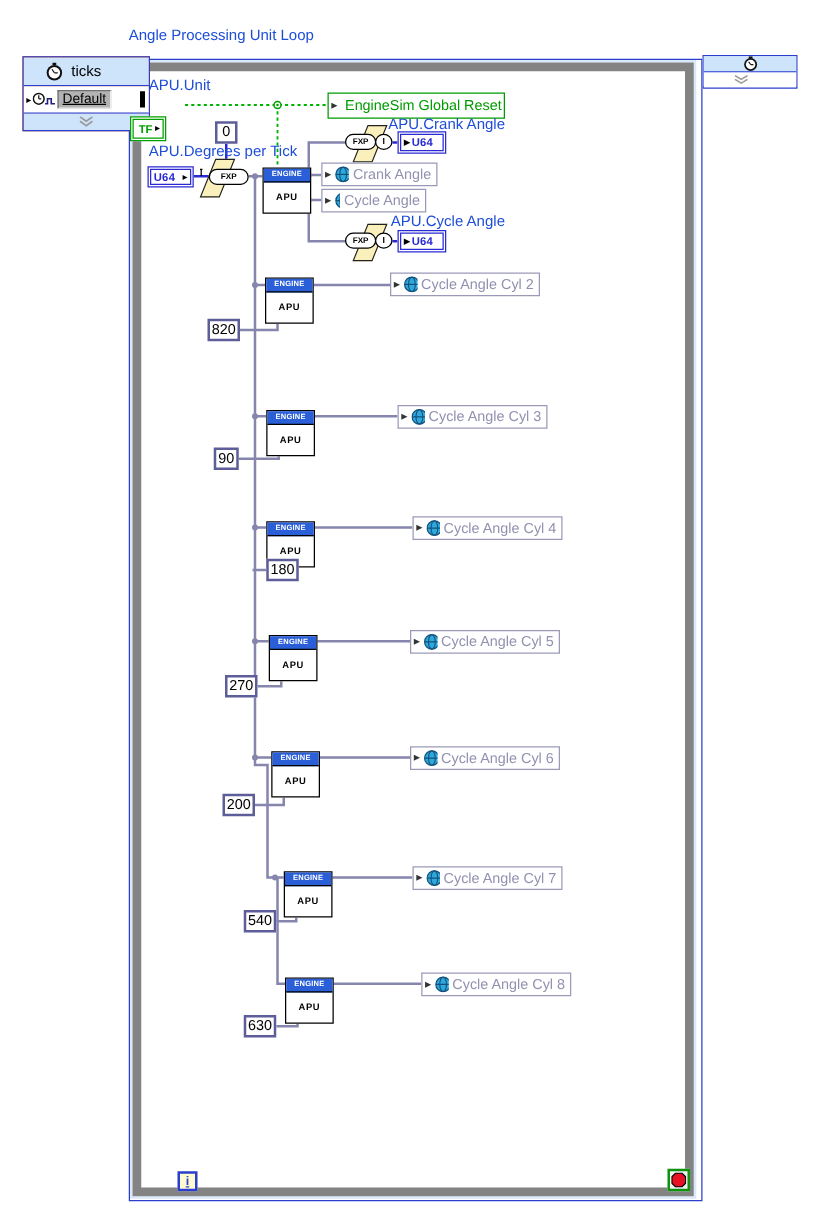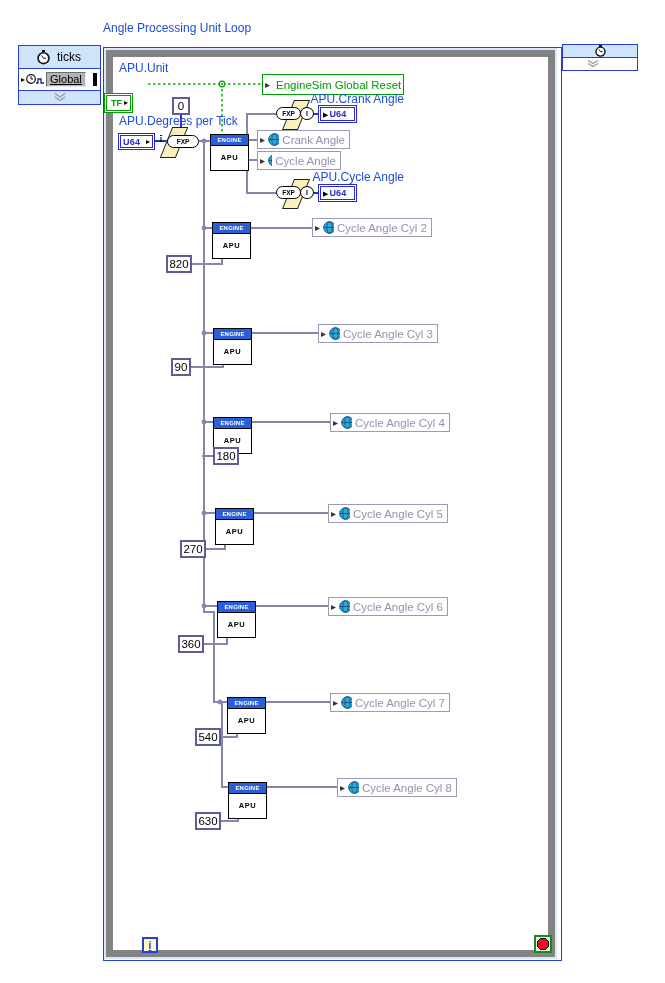--- a/index.html
+++ b/index.html
@@ -10,21 +10,21 @@
 
   
   .frame-blue{position:absolute;left:103px;top:47px;width:459px;height:914px;
               border:1px solid #2A3FD0;background:transparent;box-sizing:border-box;}
   .frame-wall{position:absolute;left:106px;top:50px;width:449px;height:907px;
               border:7px solid #838383;box-sizing:border-box;background:transparent;}
   .frame-wall-hl{position:absolute;left:104px;top:48px;width:453px;height:911px;
               border:2px solid #D9E9FB;box-sizing:border-box;}
 
   
-  .lterm{position:absolute;left:18px;top:45px;width:83px;height:60px;border:1px solid #2A3FD0;
+  .lterm{position:absolute;left:18px;top:45px;width:102px;height:60px;border:1px solid #2A3FD0;
          background:#c2410c;box-sizing:border-box;}
   .lt-row1{height:23px;background:#CEE4FB;border-bottom:1px solid #2A3FD0;display:flex;
            align-items:center;padding-left:17px;gap:6px;box-sizing:border-box;font-size:12px;}
   .lt-row2{height:22px;background:#fff;border-bottom:1px solid #2A3FD0;display:flex;
            align-items:center;padding:0 2px 0 2px;gap:1px;box-sizing:border-box;}
   .lt-row3{height:13px;background:#CEE4FB;display:flex;align-items:center;justify-content:center;}
   .sunken{background:#B3B3B3;border-top:1px solid #6F6F6F;border-left:1px solid #6F6F6F;
           border-bottom:1px solid #EDEDED;border-right:1px solid #EDEDED;
           font-size:11px;padding:0 3px;text-decoration:underline;line-height:13px;color:#000;}
   .blackbar{width:4px;height:13px;background:#000;margin-left:auto;margin-right:1px;}
@@ -110,21 +110,21 @@
       <span>ticks</span>
     </div>
     <div class="lt-row2">
       <span class="tinyarr">▸</span>
       <svg width="19" height="13">
         <circle cx="5" cy="6" r="4.3" fill="#fff" stroke="#111" stroke-width="1.2"></circle>
         <line x1="5" y1="6" x2="5" y2="3.2" stroke="#111" stroke-width="1"></line>
         <line x1="5" y1="6" x2="7" y2="6" stroke="#111" stroke-width="1"></line>
         <path d="M10,10 h2 v-4 h3 v4 h3" fill="none" stroke="#202080" stroke-width="1.3"></path>
       </svg>
-      <span class="sunken">Global</span>
+      <span class="sunken">Default</span>
       <span class="blackbar"></span>
     </div>
     <div class="lt-row3">
       <svg width="12" height="9">
         <polyline points="1,0.5 6,4 11,0.5" fill="none" stroke="#9A9A9A" stroke-width="1.4"></polyline>
         <polyline points="1,4 6,7.5 11,4" fill="none" stroke="#9A9A9A" stroke-width="1.4"></polyline>
       </svg>
     </div>
   </div>
 
@@ -356,21 +356,21 @@
       <line x1="0.7" y1="6.5" x2="12.3" y2="6.5" stroke="#14527E" stroke-width="0.9"></line>
     </svg>
     <span class="gtxt">Cycle Angle Cyl 5</span>
   </div>
 
   <div class="blk" style="left:217px;top:601px;">
     <div class="blkh">ENGINE</div>
     <div class="blkb">APU</div>
   </div>
   <div class="num" style="left:178px;top:635px;width:26px;height:18px;">
-    <span>360</span>
+    <span>200</span>
   </div>
   <div class="glb gray" style="left:328px;top:597px;width:120px;">
     <span class="garr">▸</span>
     <svg width="13" height="13">
       <circle cx="6.5" cy="6.5" r="5.8" fill="#2FA8DC" stroke="#14527E" stroke-width="1"></circle>
       <ellipse cx="6.5" cy="6.5" rx="2.7" ry="5.8" fill="none" stroke="#14527E" stroke-width="0.9"></ellipse>
       <line x1="0.7" y1="6.5" x2="12.3" y2="6.5" stroke="#14527E" stroke-width="0.9"></line>
     </svg>
     <span class="gtxt">Cycle Angle Cyl 6</span>
   </div>

